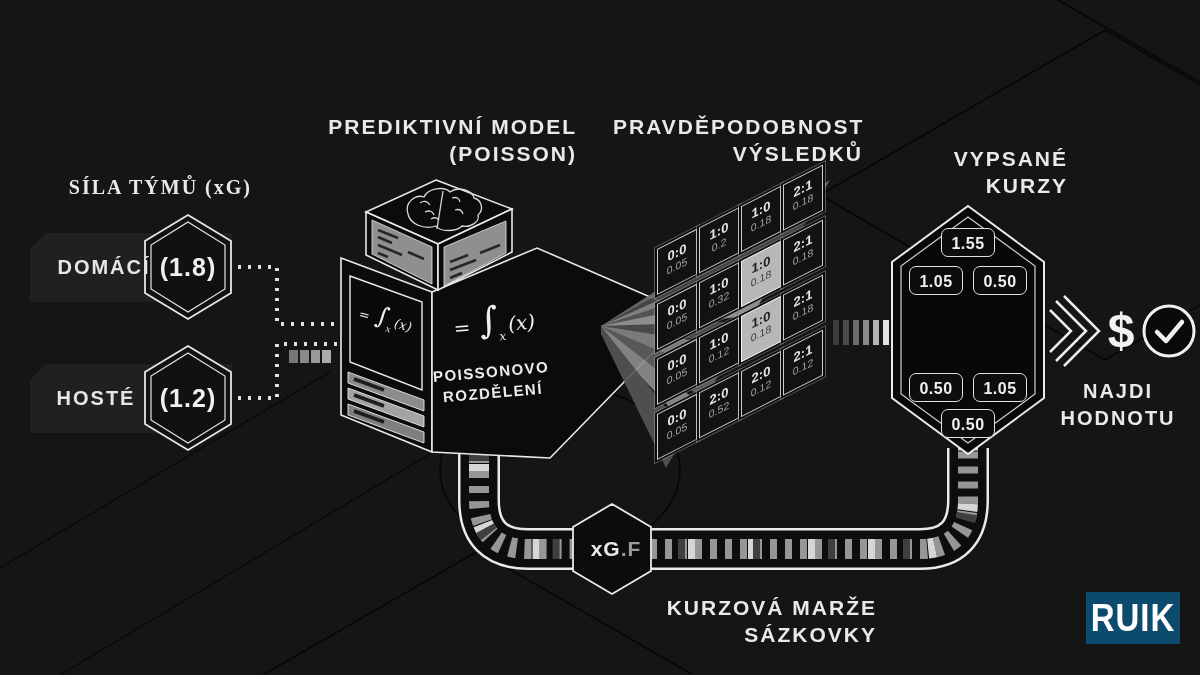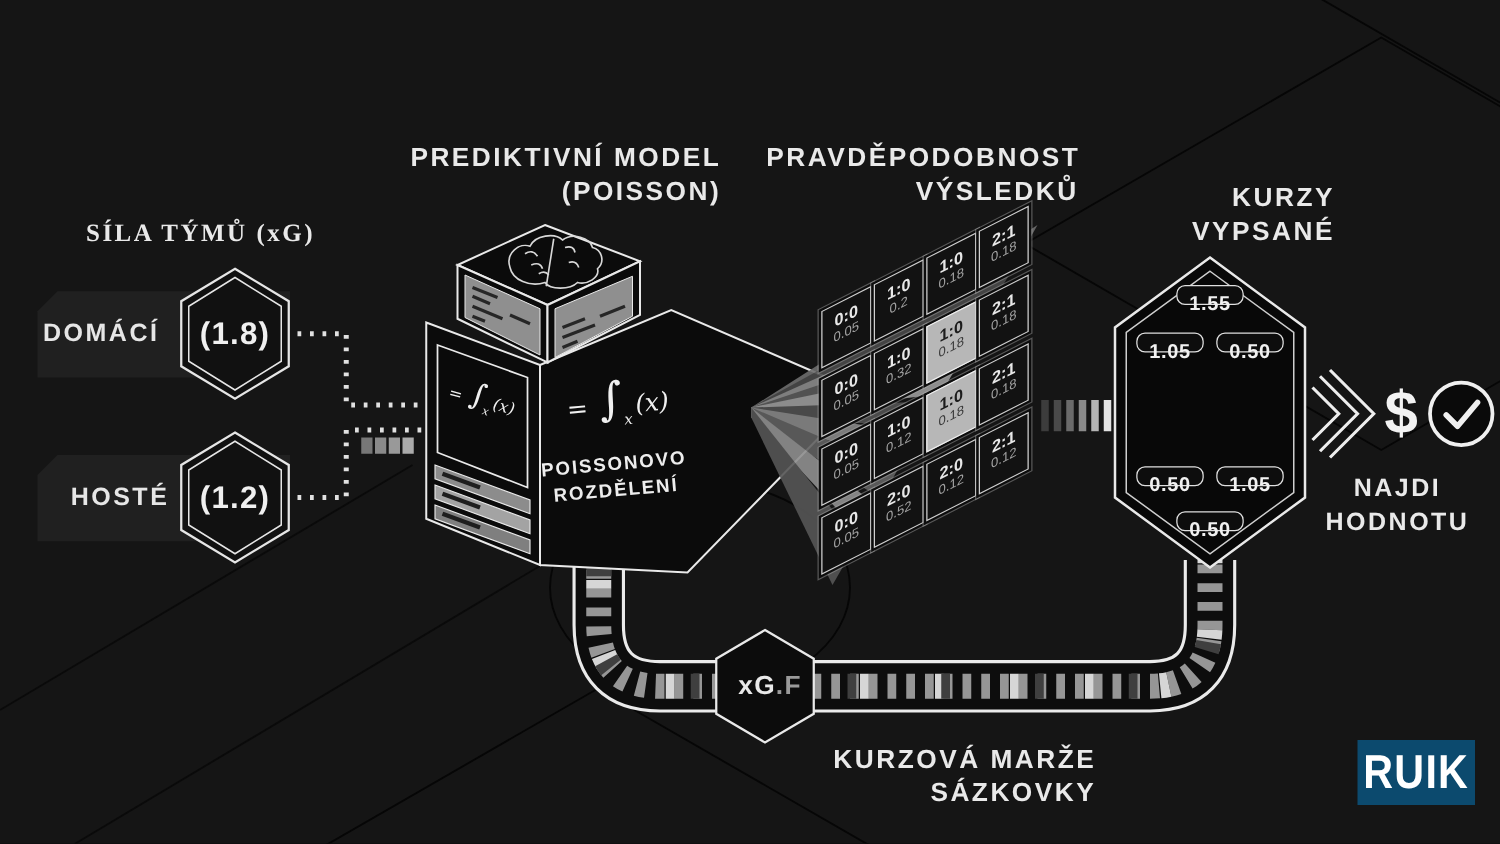--- a/index.html
+++ b/index.html
@@ -34,21 +34,21 @@
         text-align:center;box-sizing:border-box;}
   .tile .ts{display:block;font-weight:700;font-size:13px;color:#e8e8e8;padding-top:6px;line-height:14px;}
   .tile .tp{display:block;font-size:10.5px;color:#a3a3a3;line-height:13px;}
   .tile.light{background:#b7b7b7;border-color:#f0f0f0;}
   .tile.light .ts{color:#1c1c1c;}
   .tile.light .tp{color:#3a3a3a;}
   
   .dashrow{display:flex;gap:4px;}
   .dashrow span{width:6px;height:25px;display:block;}
   
-  .badge{width:54px;height:16px;border:1.5px solid #e0e0e0;border-radius:7px;background:#0d0d0d;
+  .badge{width:54px;height:29px;border:1.5px solid #e0e0e0;border-radius:7px;background:#0d0d0d;
          color:#f0f0f0;font-weight:700;font-size:16px;text-align:center;line-height:29px;
          box-sizing:border-box;letter-spacing:.5px;}
   
   .dollar{font-weight:700;font-size:48px;color:#f2f2f2;text-align:center;}
   .value-lines{font-weight:700;font-size:20px;letter-spacing:2px;line-height:27px;text-align:center;}
   
   .xgf{font-weight:700;font-size:21px;letter-spacing:1px;text-align:center;}
   .xgf .sfx{color:#9a9a9a;}
   
   .brand-box{width:94px;height:52px;background:#0c4a6e;display:flex;align-items:center;justify-content:center;}
@@ -175,21 +175,21 @@
       <path d="M1064,296 L1099,331 L1064,366"></path>
     </g>
 
     <g fill="none" stroke="#f0f0f0">
       <circle cx="1169" cy="331" r="25" stroke-width="3" fill="#0a0a0a"></circle>
       <path d="M1157,332 L1166,341 L1182,322" stroke-width="4.5" stroke-linecap="round" stroke-linejoin="round"></path>
     </g>
   </svg>
 
   <div class="abs hd hd-20" style="left:40px;top:174px;width:212px;font-family:Liberation Serif, serif;">SÍLA TÝMŮ (xG)</div>
-  <div class="abs team-label" style="left:21px;top:256px;width:120px;">DOMÁCÍ</div>
+  <div class="abs team-label" style="left:44px;top:256px;width:120px;">DOMÁCÍ</div>
   <div class="abs team-label" style="left:36px;top:387px;width:120px;">HOSTÉ</div>
   <div class="abs hex-val" style="left:146px;top:253px;width:84px;">(1.8)</div>
   <div class="abs hex-val" style="left:146px;top:384px;width:84px;">(1.2)</div>
 
   <div class="abs hd hd-21" style="left:327px;top:113px;width:250px;">
     <div>PREDIKTIVNÍ MODEL</div>
     <div>(POISSON)</div>
   </div>
 
   <div class="abs formula formula-left" style="left:346px;top:303px;width:80px;">
@@ -286,22 +286,22 @@
   <div class="abs dashrow" style="left:833px;top:320px;">
     <span style="background:#3c3c3c;"></span>
       <span style="background:#4a4a4a;"></span>
     <span style="background:#6b6b6b;"></span>
       <span style="background:#8a8a8a;"></span>
     <span style="background:#b5b5b5;"></span>
       <span style="background:#e2e2e2;"></span>
   </div>
 
   <div class="abs hd hd-21" style="left:888px;top:145px;width:180px;">
+    <div>VYPSANÉ</div>
     <div>KURZY</div>
-    <div>VYPSANÉ</div>
   </div>
   <div class="abs badge" style="left:941px;top:228px;">1.55</div>
   <div class="abs badge" style="left:909px;top:266px;">1.05</div>
   <div class="abs badge" style="left:973px;top:266px;">0.50</div>
   <div class="abs badge" style="left:909px;top:373px;">0.50</div>
   <div class="abs badge" style="left:973px;top:373px;">1.05</div>
   <div class="abs badge" style="left:941px;top:409px;">0.50</div>
 
   <div class="abs dollar" style="left:1095px;top:303px;width:52px;">$</div>
   <div class="abs value-lines" style="left:1038px;top:378px;width:160px;">

